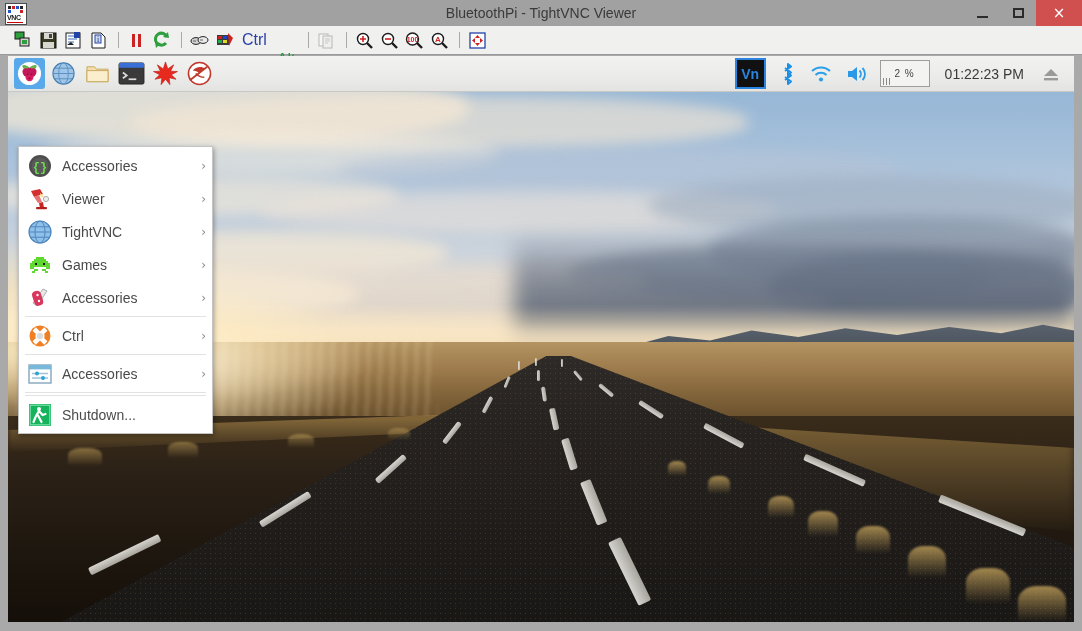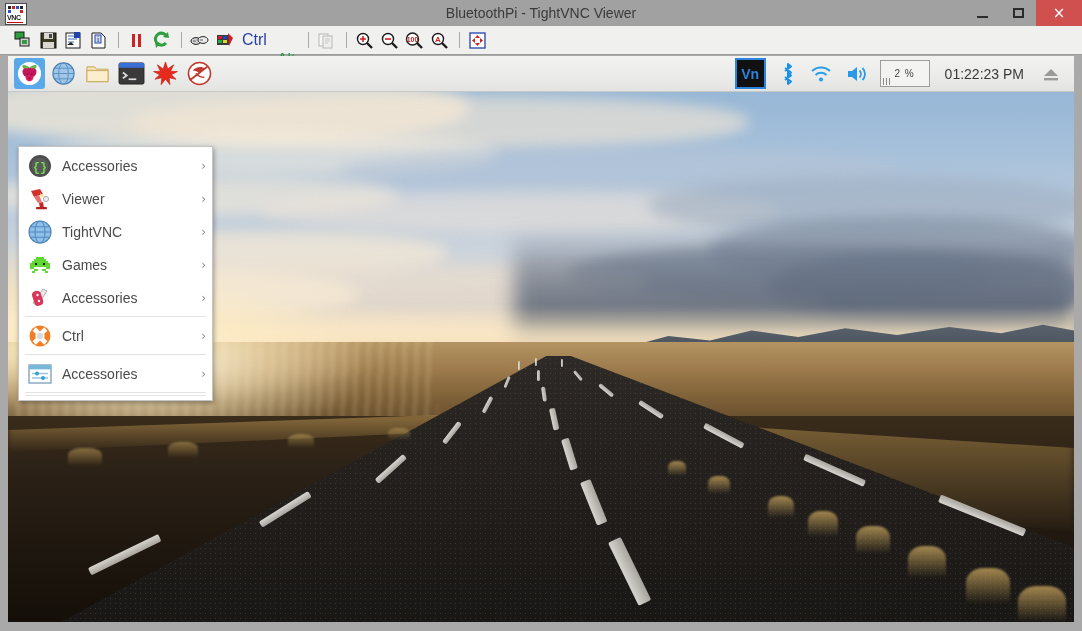--- a/index.html
+++ b/index.html
@@ -745,15 +745,27 @@
         </span>
         <span class="mi-label">Accessories</span>
         <span class="mi-arrow">›</span>
       </div>
 
       <div class="mi-sep"></div>
 
 
       <div class="mi-sep"></div>
 
+      <div class="mi">
+        <span class="mi-icon">
+          <svg width="26" height="26" viewBox="0 0 26 26">
+            <rect x="2" y="2" width="22" height="22" fill="#15b35c"></rect>
+            <rect x="3.2" y="3.2" width="19.6" height="19.6" fill="none" stroke="#7ae0a8" stroke-width="1.2"></rect>
+            <circle cx="12" cy="7" r="2" fill="#ffffff"></circle>
+            <path d="M12 9 L9 14 L6.5 20 M12 9 L15.5 13 L18.5 12 M11 13.5 L14.5 20" stroke="#ffffff" stroke-width="2.2" fill="none" stroke-linecap="round"></path>
+          </svg>
+        </span>
+        <span class="mi-label">Shutdown...</span>
+        <span class="mi-arrow"></span>
+      </div>
     </div>
   </div>
 </div>
 
 </body></html>

